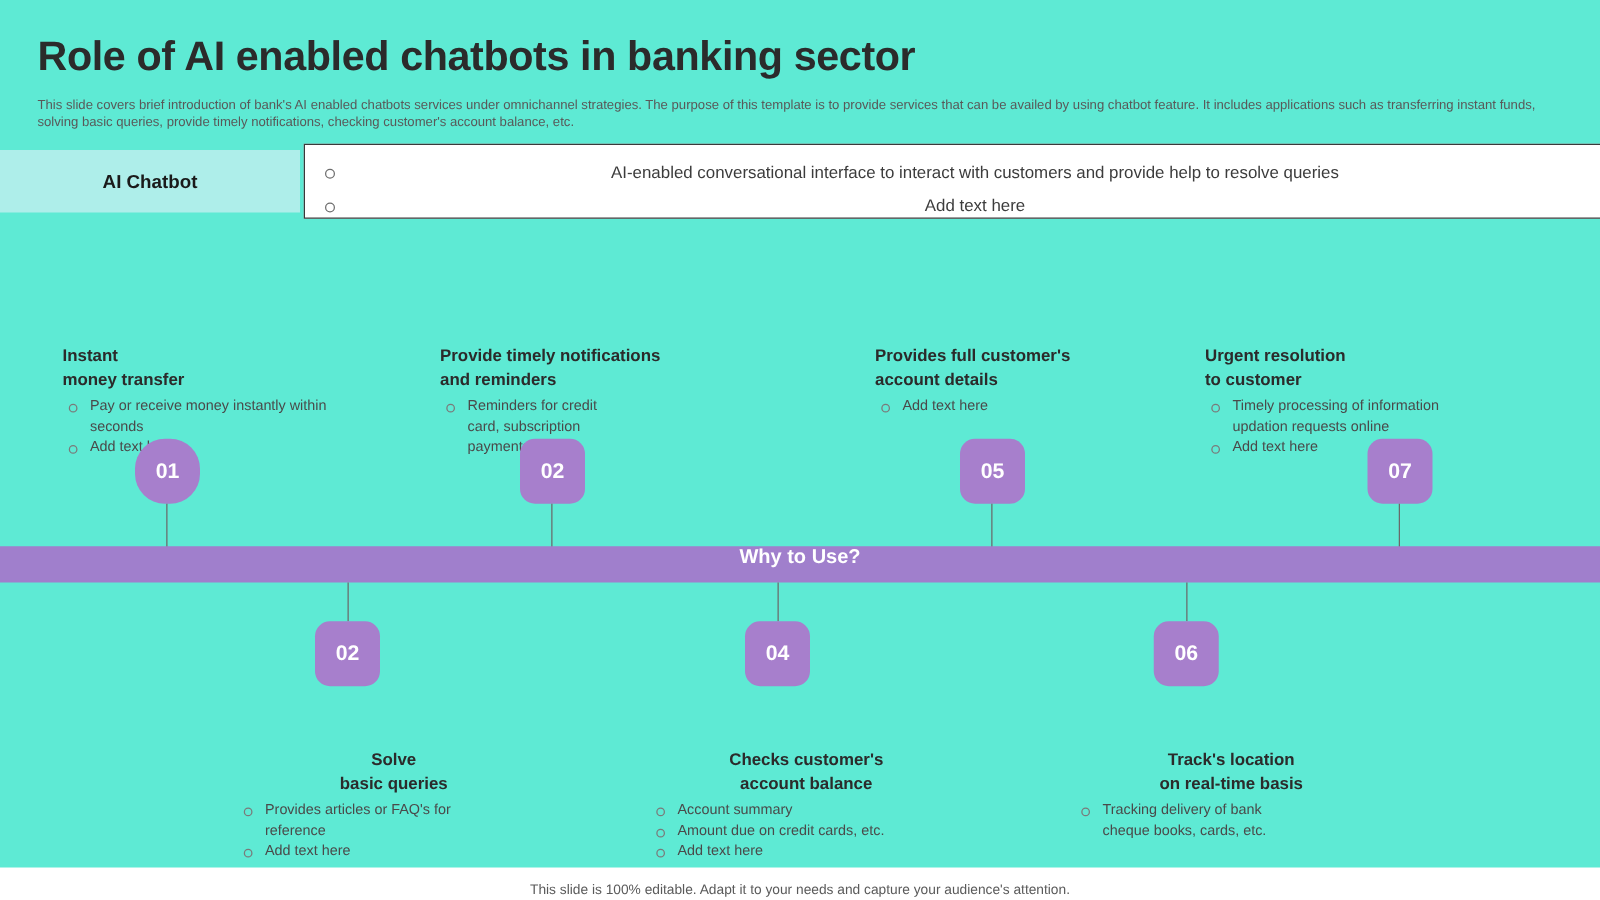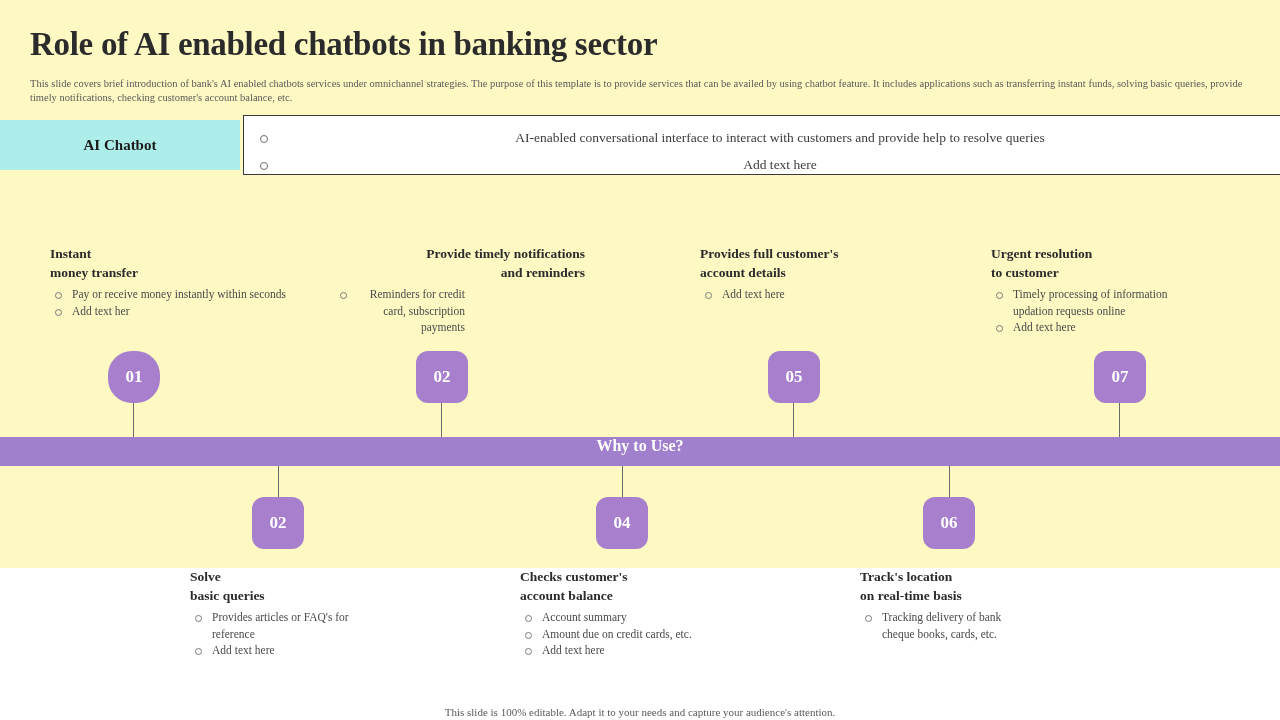--- a/index.html
+++ b/index.html
@@ -2,21 +2,21 @@
 <html><head>
 <meta charset="utf-8">
 <style>
   * { box-sizing: border-box; margin: 0; padding: 0; }
   html, body {
     width: 1280px; height: 720px;
     background: #ffffff;
     font-family: "Liberation Sans", sans-serif;
     overflow: hidden;
   }
-  .slide { position: relative; width: 1280px; height: 568px; background: #fef9c3; font-family: Liberation Serif, serif; }
+  .slide { position: relative; width: 1280px; height: 694px; background: #5eead4; }
 
   
   .page-title {
     position: absolute; left: 30px; top: 26px;
     font-size: 33px; font-weight: bold; color: #2b2b2b;
     letter-spacing: -0.3px; white-space: nowrap;
   }
   .page-subtitle {
     position: absolute; left: 30px; top: 77px; width: 1225px;
     font-size: 10.5px; line-height: 14px; color: #595959;
@@ -53,35 +53,35 @@
 
   
   .badge {
     position: absolute; width: 52px; height: 52px; border-radius: 12px;
     background: #a77fcc; display: flex; align-items: center; justify-content: center;
     font-size: 17px; font-weight: bold; color: #ffffff;
   }
   .connector { position: absolute; width: 1px; background: #6a6a6a; }
 
   
-  .col { position: absolute; }
+  .col { position: absolute; margin-top: 31px; }
   .col-title {
     font-size: 13.5px; font-weight: bold; color: #2b2b2b; line-height: 19px;
     white-space: pre-line;
   }
   .bullets { list-style: none; margin-top: 4px; }
   .bullets li {
     position: relative; padding-left: 22px;
     font-size: 11.5px; line-height: 16.5px; color: #4a4a4a;
   }
   .bullets li::before {
     content: ""; position: absolute; left: 5px; top: 6px;
     width: 5px; height: 5px; border: 1px solid #7a7a7a; border-radius: 50%;
   }
-  .col-bottom .col-title { text-align: left; }
+  .col-bottom .col-title { text-align: center; }
 
   
   .footer {
     position: absolute; left: 0; top: 706px; width: 1280px; text-align: center;
     font-size: 11px; color: #5a5a5a;
   }
 </style>
 </head>
 <body>
 
@@ -104,41 +104,41 @@
     <div class="col-title">Instant
 money transfer</div>
     <ul class="bullets">
       <li>Pay or receive money instantly within seconds</li>
       <li>Add text her</li>
     </ul>
   </div>
   <div class="badge" style="left:108px; top:351px;border-radius:24px;">01</div>
   <div class="connector" style="left:133px; top:403px; height:35px;"></div>
 
-  <div class="col" style="left:335px; top:244px; width:250px;text-align:right;">
+  <div class="col" style="left:352px; top:244px; width:250px;">
     <div class="col-title">Provide timely notifications
 and reminders</div>
     <ul class="bullets">
       <li style="width:130px;">Reminders for credit card, subscription payments</li>
     </ul>
   </div>
   <div class="badge" style="left:416px; top:351px;">02</div>
   <div class="connector" style="left:441px; top:403px; height:35px;"></div>
 
   <div class="col" style="left:700px; top:244px; width:250px;">
     <div class="col-title">Provides full customer's
 account details</div>
     <ul class="bullets">
       <li>Add text here</li>
     </ul>
   </div>
   <div class="badge" style="left:768px; top:351px;">05</div>
   <div class="connector" style="left:793px; top:403px; height:35px;"></div>
 
-  <div class="col" style="left:991px; top:244px; width:250px;">
+  <div class="col" style="left:964px; top:244px; width:250px;">
     <div class="col-title">Urgent resolution
 to customer</div>
     <ul class="bullets">
       <li style="width:215px;">Timely processing of information updation requests online</li>
       <li>Add text here</li>
     </ul>
   </div>
   <div class="badge" style="left:1094px; top:351px;">07</div>
   <div class="connector" style="left:1119px; top:403px; height:35px;"></div>
 

